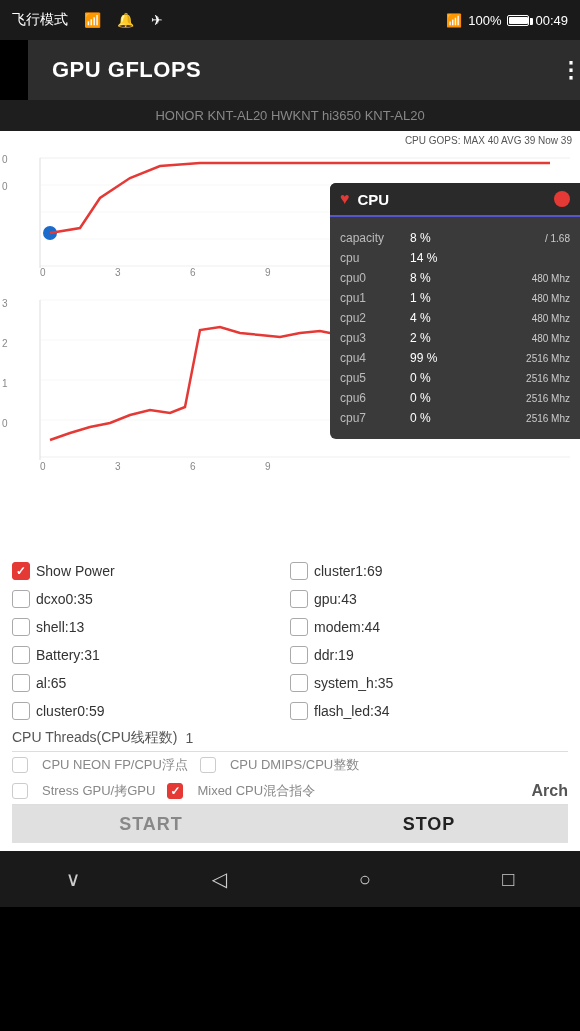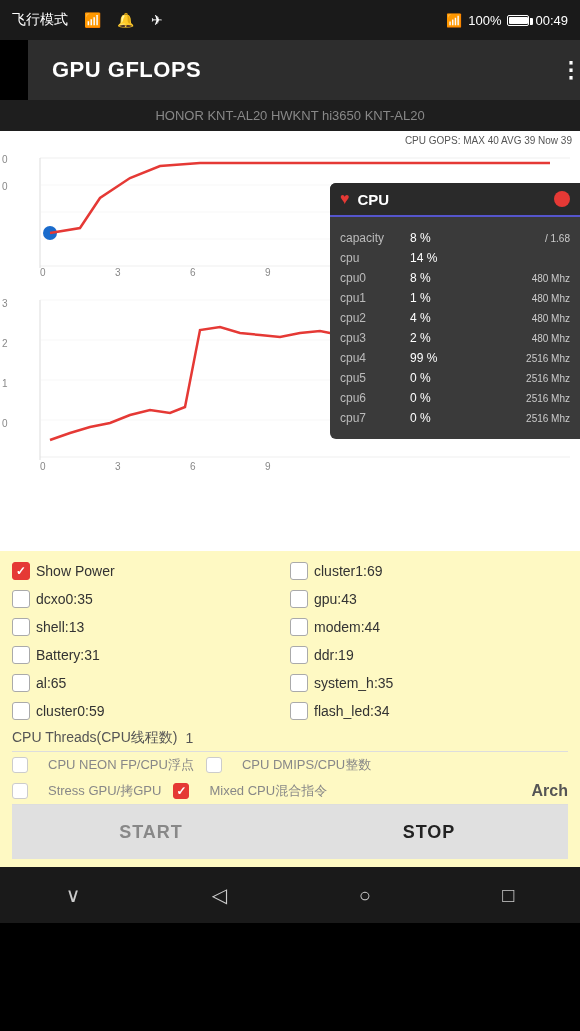--- a/index.html
+++ b/index.html
@@ -107,21 +107,21 @@
     }
     .chart-label {
       text-align: right;
       padding: 4px 8px 2px 0;
       font-size: 10px;
       color: #555;
     }
 
     
     .controls-area {
-      background: #fef9c3;
+      background: #ffffff;
       padding: 8px 12px;
       position: relative;
     }
     .checkbox-grid {
       display: grid;
       grid-template-columns: 1fr 1fr;
       gap: 4px 0;
       font-size: 14px;
       color: #333;
     }
@@ -164,38 +164,38 @@
       display: flex;
       align-items: center;
       gap: 12px;
       padding: 4px 0;
       font-size: 13px;
       color: #888;
     }
     .options-row .cb-label {
       display: flex;
       align-items: center;
-      gap: 20px;
+      gap: 14px;
     }
     .arch-label {
       margin-left: auto;
       color: #555;
       font-size: 16px;
       font-weight: bold;
     }
 
     
     .btn-row {
       display: flex;
       gap: 0;
       width: 100%;
     }
     .btn {
       flex: 1;
-      height: 54px;
+      height: 38px;
       font-size: 18px;
       font-weight: bold;
       border: none;
       cursor: pointer;
       letter-spacing: 1px;
     }
     .btn-start {
       background: #e0e0e0;
       color: #888;
     }

